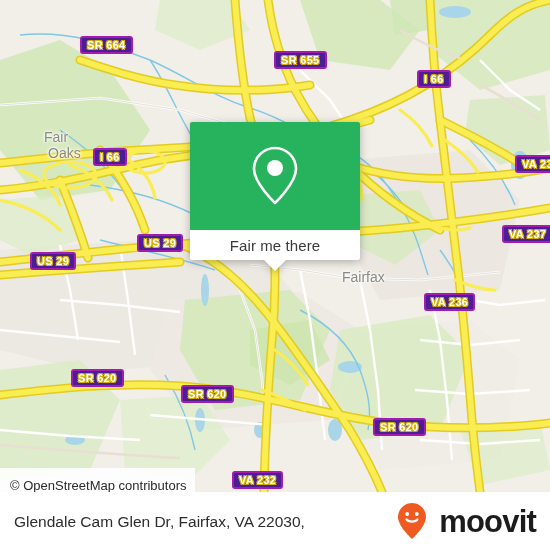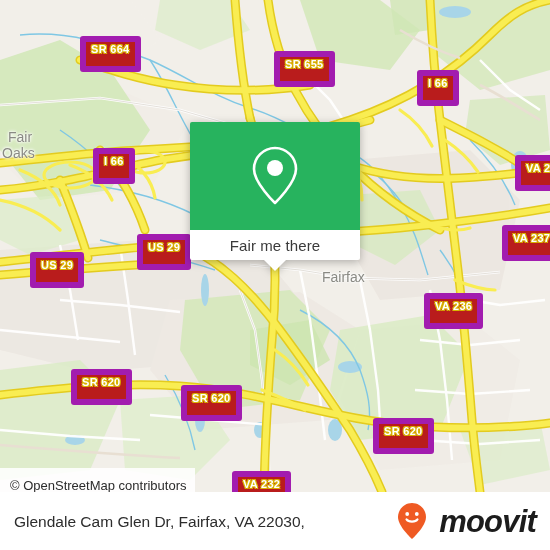--- a/index.html
+++ b/index.html
@@ -15,42 +15,43 @@
   .map{
     position:absolute;left:0;top:0;width:550px;height:492px;
     background:#f2efe9;
     overflow:hidden;
   }
   .map-svg{position:absolute;left:0;top:0;}
 
   
   .shield{
     position:absolute;
-    background:#b91c1c;
-    border:6px solid #a21caf;
+    background:#4c1d95;
+    border:2px solid #a21caf;
     border-radius:3px;
     color:#ffffff;
     font-size:11px;
     font-weight:bold;
     letter-spacing:.3px;
-    padding:1px 5px 10px 5px;
+    padding:1px 5px 0 5px;
     line-height:13px;
     white-space:nowrap;
     text-shadow:
       -1px -1px 0 #d9b400, 1px -1px 0 #d9b400,
       -1px  1px 0 #d9b400, 1px  1px 0 #d9b400;
     box-sizing:border-box;
   }
   .place-label{
     position:absolute;
     color:#8a8a84;
     font-size:13px;
     white-space:nowrap;
     text-shadow:0 0 2px #fff,0 0 3px #fff,0 0 4px #fff;
     line-height:15px;
+    margin-left:36px;
   }
   .place-label.big{font-size:14px;}
 
   
   .attrib{
     position:absolute;left:0;top:468px;
     height:24px;line-height:24px;
     background:rgba(255,255,255,0.88);
     padding:6px 8px 0 10px;
     font-size:13px;color:#2b2b2b;
@@ -108,21 +109,20 @@
     display:flex;align-items:center;
     padding-right:14px;
   }
   .logo-word{
     font-size:31px;
     font-weight:bold;
     color:#1c1c1c;
     letter-spacing:-0.8px;
     line-height:31px;
     margin-left:12px;
-    font-style:italic;
   }
 </style>
 </head>
 <body>
 
 <div id="app">
 
   <div class="map">
 
     <svg class="map-svg" width="550" height="492" viewBox="0 0 550 492">
@@ -273,22 +273,22 @@
     <div class="shield" style="left:137px;top:234px">US 29</div>
     <div class="shield" style="left:502px;top:225px">VA 237</div>
     <div class="shield" style="left:30px;top:252px">US 29</div>
     <div class="shield" style="left:424px;top:293px">VA 236</div>
     <div class="shield" style="left:71px;top:369px">SR 620</div>
     <div class="shield" style="left:181px;top:385px">SR 620</div>
     <div class="shield" style="left:373px;top:418px">SR 620</div>
     <div class="shield" style="left:232px;top:471px">VA 232</div>
 
     <div class="place-label big" style="left:8px;top:130px">Fair</div>
-    <div class="place-label big" style="left:2px;top:146px">Oaks</div>
-    <div class="place-label big" style="left:322px;top:270px">Fairfax</div>
+    <div class="place-label big" style="left:12px;top:146px">Oaks</div>
+    <div class="place-label big" style="left:306px;top:270px">Fairfax</div>
 
     <div class="attrib">© OpenStreetMap contributors</div>
 
     <div class="popup">
       <div class="popup-top">
         <svg width="56" height="62" viewBox="0 0 56 62">
           <path d="M28 3 C16.4 3 7 12.4 7 24 C7 38 28 58 28 58 C28 58 49 38 49 24 C49 12.4 39.6 3 28 3 Z" fill="none" stroke="#ffffff" stroke-width="2.6" stroke-linejoin="round"></path>
           <circle cx="28" cy="23" r="8" fill="#ffffff"></circle>
         </svg>
       </div>

